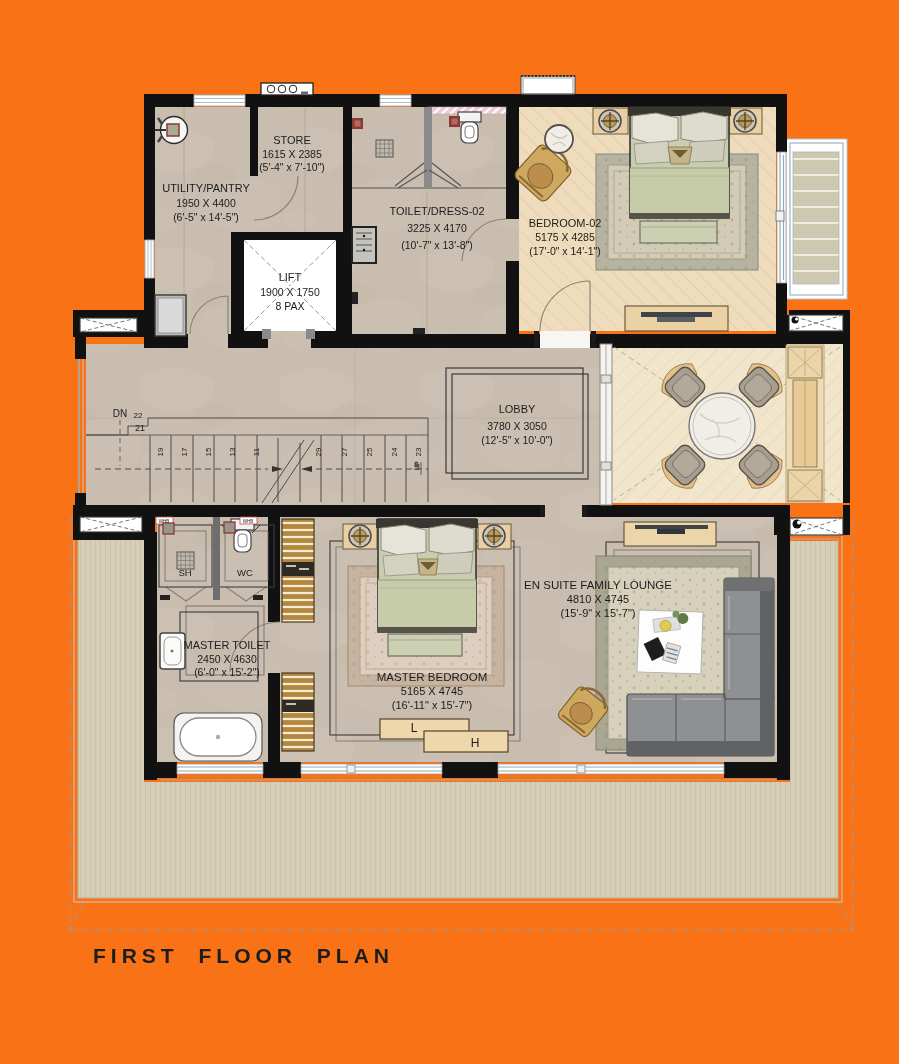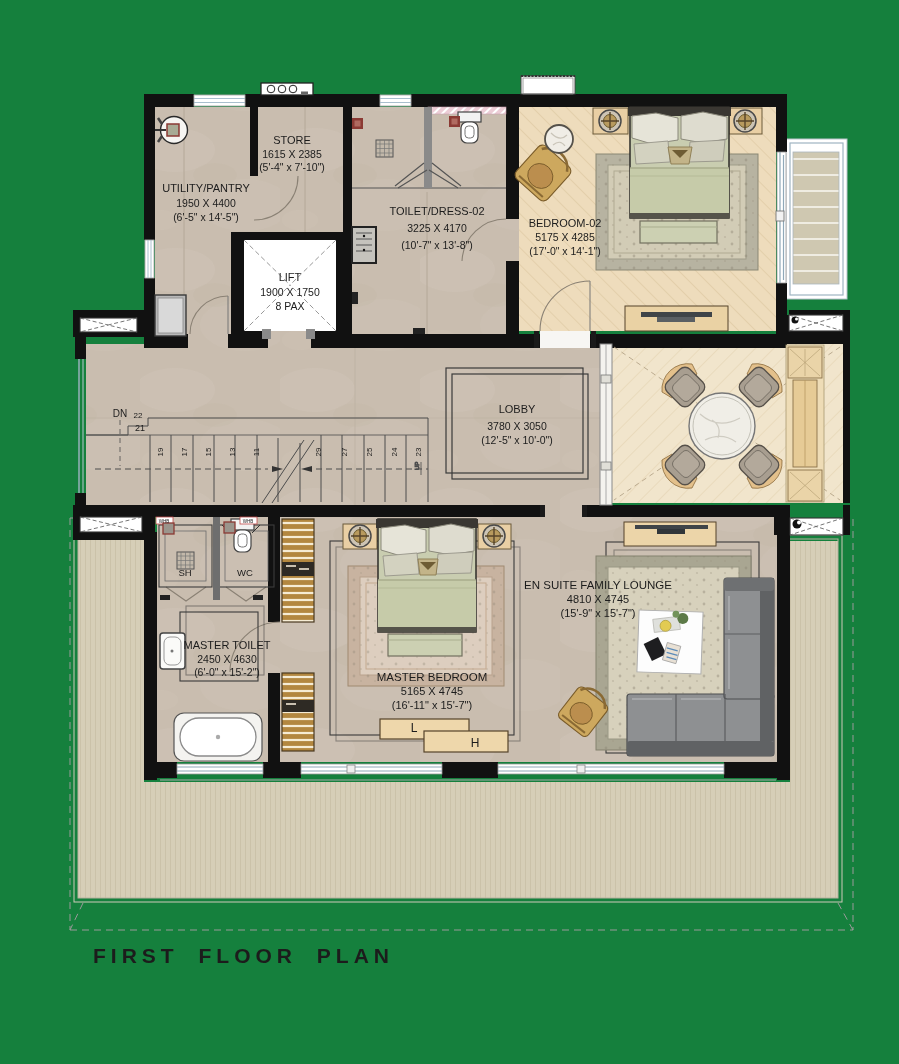--- a/index.html
+++ b/index.html
@@ -1,16 +1,16 @@
 <!DOCTYPE html>
 <html><head>
 <meta charset="utf-8">
 <style>
 html,body{margin:0;padding:0;background:#fff;}
-#page{position:relative;width:899px;height:1064px;background:#15803d;overflow:hidden;
+#page{position:relative;width:899px;height:1064px;background:#f97316;overflow:hidden;
 font-family:"Liberation Sans",sans-serif;}
 svg{position:absolute;top:0;left:0;}
 text{font-family:"Liberation Sans",sans-serif;fill:#1c1c1c;}
 </style>
 </head>
 <body>
 <div id="page">
 <svg width="899" height="1064" viewBox="0 0 899 1064">
 <defs>
 <pattern id="wood" width="12" height="12" patternUnits="userSpaceOnUse" patternTransform="rotate(-45)">

